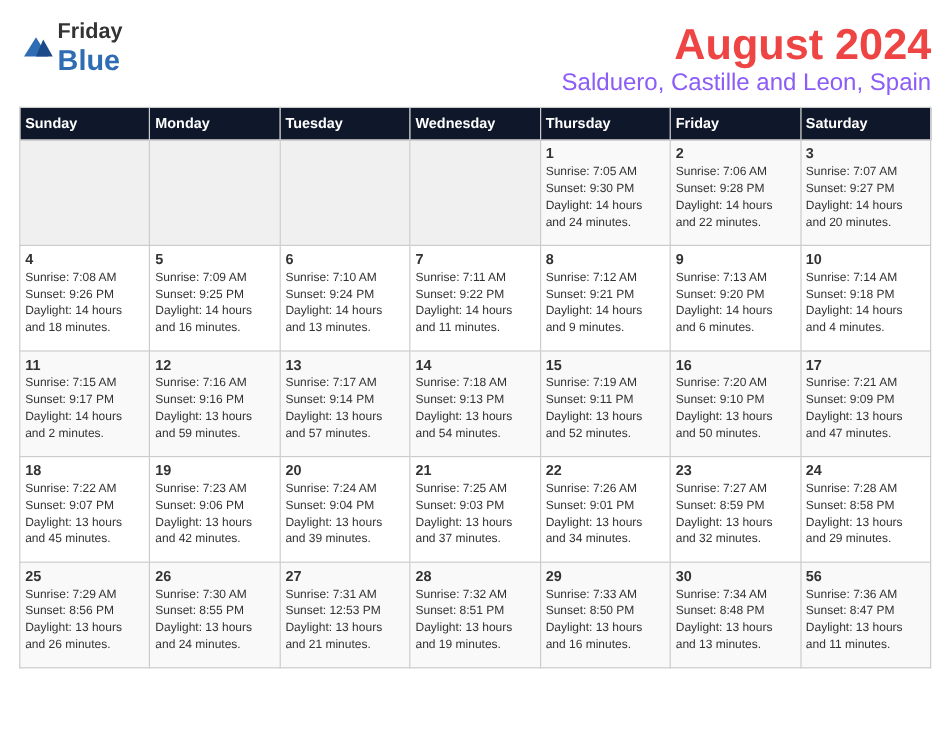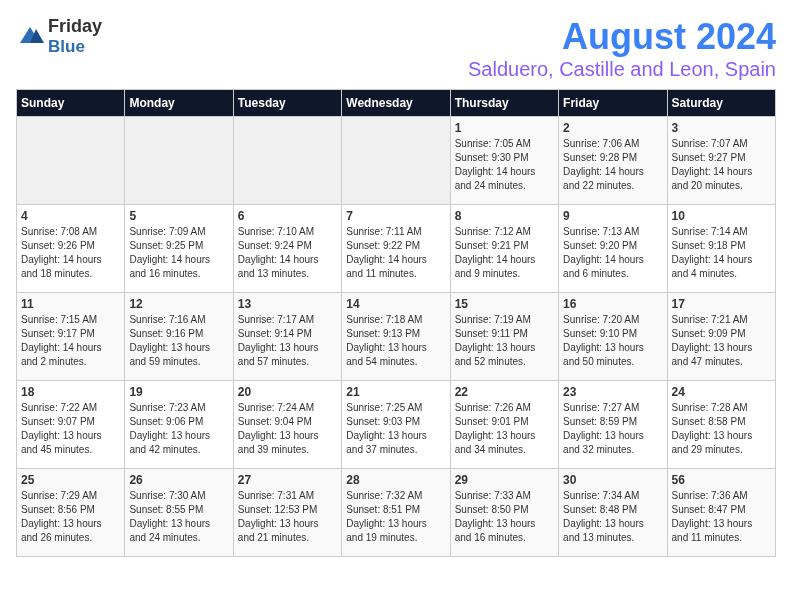--- a/index.html
+++ b/index.html
@@ -20,35 +20,35 @@
       display: flex;
       align-items: center;
       gap: 4px;
     }
     .logo-text-general {
       font-size: 18px;
       font-weight: bold;
       color: #333;
     }
     .logo-text-blue {
-      font-size: 17px;
+      font-size: 24px;
       font-weight: bold;
       color: #2e6db4;
     }
     .logo-icon {
       width: 28px;
       height: 28px;
     }
     .title-block {
       text-align: right;
     }
     .calendar-title {
       font-size: 36px;
       font-weight: bold;
-      color: #3b82f6;
+      color: #ef4444;
     }
     .calendar-subtitle {
       font-size: 20px;
       color: #8b5cf6;
     }
     table {
       width: 100%;
       border-collapse: collapse;
       table-layout: fixed;
     }

